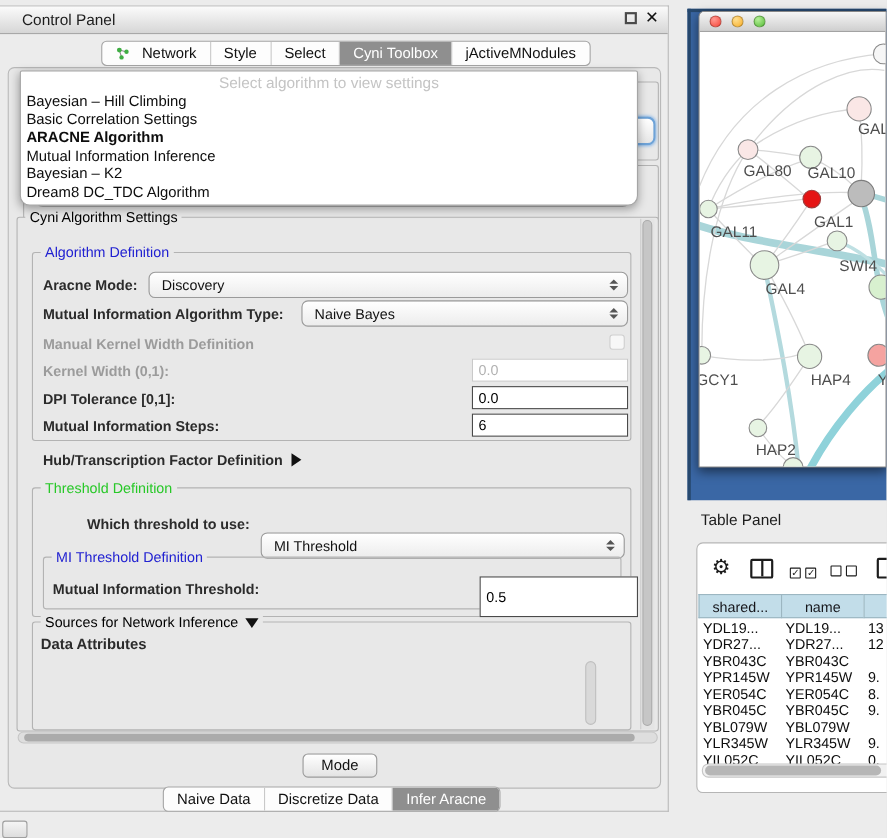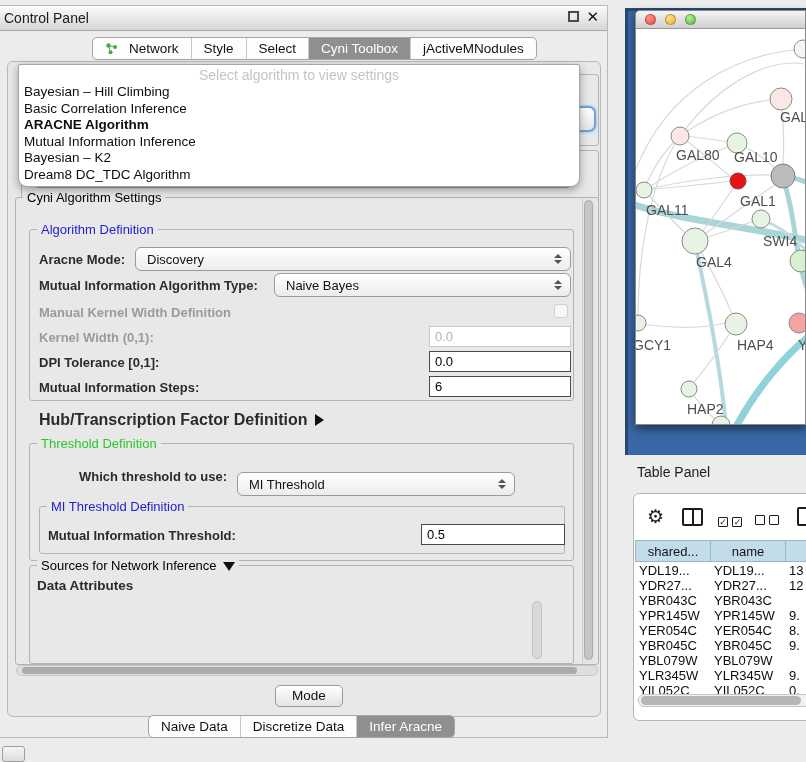--- a/index.html
+++ b/index.html
@@ -3,21 +3,21 @@
 <meta charset="utf-8">
 <style>
   * { box-sizing: border-box; margin: 0; padding: 0; }
   html,body { width:806px; height:762px; }
   body { font-family:"Liberation Sans","DejaVu Sans",sans-serif; background:#ececec; position:relative; overflow:hidden; }
   .abs { position:absolute; }
 
   
   .cp { left:0; top:5px; width:608px; height:733px; background:#ececec; border:1px solid #b9b9b9; border-left:none; }
   .titlebar { left:0; top:0; width:100%; height:25px; background:linear-gradient(#fbfbfb,#d6d6d6); border-bottom:1px solid #a8a8a8; display:flex; align-items:center; }
-  .titlebar .t { font-size:14px; color:#1c1c1c; padding-left:4px; }
+  .titlebar .t { font-size:14px; color:#1c1c1c; padding-left:20px; }
   .winbtns { position:absolute; right:8px; top:5px; display:flex; gap:7px; align-items:center; }
   .float-btn { width:11px; height:11px; border:2px solid #4a4a4a; background:transparent; }
   .close-btn { font-size:15px; font-weight:bold; color:#111; line-height:11px; }
 
   
   .tabbar { left:92px; top:31px; height:23px; display:flex; background:#fdfdfd; border:1px solid #a5a5a5; border-radius:5px; overflow:hidden; z-index:20; }
   .tab { font-size:13.5px; color:#111; padding:3px 12px 0 12px; border-right:1px solid #c9c9c9; display:flex; gap:11px; align-items:flex-start; }
   .tab:last-child { border-right:none; }
   .tab.sel { background:#8f8f8f; color:#fff; }
   .net-ico { width:13px; height:13px; display:inline-block; margin-top:1px; }
@@ -161,59 +161,59 @@
     </div>
     <span class="lbl dis" style="left:31px; top:243px;">Manual Kernel Width Definition</span>
     <span class="chk" style="left:546px; top:242px;"></span>
     <span class="lbl dis" style="left:31px; top:268px;">Kernel Width (0,1):</span>
     <input class="fld off" style="left: 421px; top: 264px; width: 142px; height: 21px;" value="0.0">
     <span class="lbl" style="left:31px; top:293px;">DPI Tolerance [0,1]:</span>
     <input class="fld on" style="left: 421px; top: 289px; width: 142px; height: 21px;" value="0.0">
     <span class="lbl" style="left:31px; top:318px;">Mutual Information Steps:</span>
     <input class="fld on" style="left: 421px; top: 314px; width: 142px; height: 21px;" value="6">
 
-    <span class="lbl" style="left:31px; top:349px; font-size:16px;"><span>Hub/Transcription Factor Definition</span><span class="tri-r"></span></span>
+    <span class="lbl" style="left:31px; top:349px; font-size:13px;"><span>Hub/Transcription Factor Definition</span><span class="tri-r"></span></span>
 
     <div class="grp" style="left:21px; top:381px; width:545px; height:118px;">
       <span class="gt green">Threshold Definition</span>
     </div>
     <span class="lbl" style="left:71px; top:407px;">Which threshold to use:</span>
-    <div class="combo" style="left:229px; top:410px; width:278px; height:24px;">
+    <div class="combo" style="left:229px; top:422px; width:331px; height:24px;">
       <span>MI Threshold</span>
       <span class="spin">
           <i class="up"></i>
           <i class="dn"></i>
         </span>
     </div>
     <div class="grp" style="left:31px; top:444px; width:526px; height:48px;">
       <span class="gt blue">MI Threshold Definition</span>
     </div>
     <span class="lbl" style="left:40px; top:466px;">Mutual Information Threshold:</span>
-    <input class="fld on" style="left: 413px; top: 462px; width: 144px; height: 21px;" value="0.5">
+    <input class="fld on" style="left: 428px; top: 462px; width: 144px; height: 37px;" value="0.5">
 
     <div class="grp" style="left:21px; top:503px; width:545px; height:99px;">
       <span class="gt"><span>Sources for Network Inference</span><span class="tri-d"></span></span>
     </div>
     <span class="lbl" style="left:29px; top:516px; font-size:13.5px;">Data Attributes</span>
     <div class="vthumb" style="left:524px; top:539px; width:10px; height:58px; background:#d9d9d9; border-color:#bfbfbf;"></div>
 
     <div class="vscroll" style="left:574px; top:137px; width:13px; height:464px;">
       <div class="vthumb" style="left:1px; top:1px; width:9px; height:460px;"></div>
     </div>
     <div class="hscroll" style="left:8px; top:603px; width:582px; height:11px;">
       <div class="hthumb" style="left:5px; top:1px; width:555px; height:7px;"></div>
     </div>
 
     <div class="btn" style="left:267px; top:623px; width:68px; height:22px;">Mode</div>
   </div>
 
   <div class="abs popup">
     <div class="ph">Select algorithm to view settings</div>
     <div class="it">Bayesian – Hill Climbing</div>
-    <div class="it">Basic Correlation Inference</div>
+    <div class="it">Basic Correlation Settings</div>
     <div class="it bold">ARACNE Algorithm</div>
     <div class="it">Mutual Information Inference</div>
     <div class="it">Bayesian – K2</div>
     <div class="it">Dream8 DC_TDC Algorithm</div>
   </div>
 
   <div class="abs botbar">
     <div class="tab">
         <span>Naive Data</span>
       </div>

